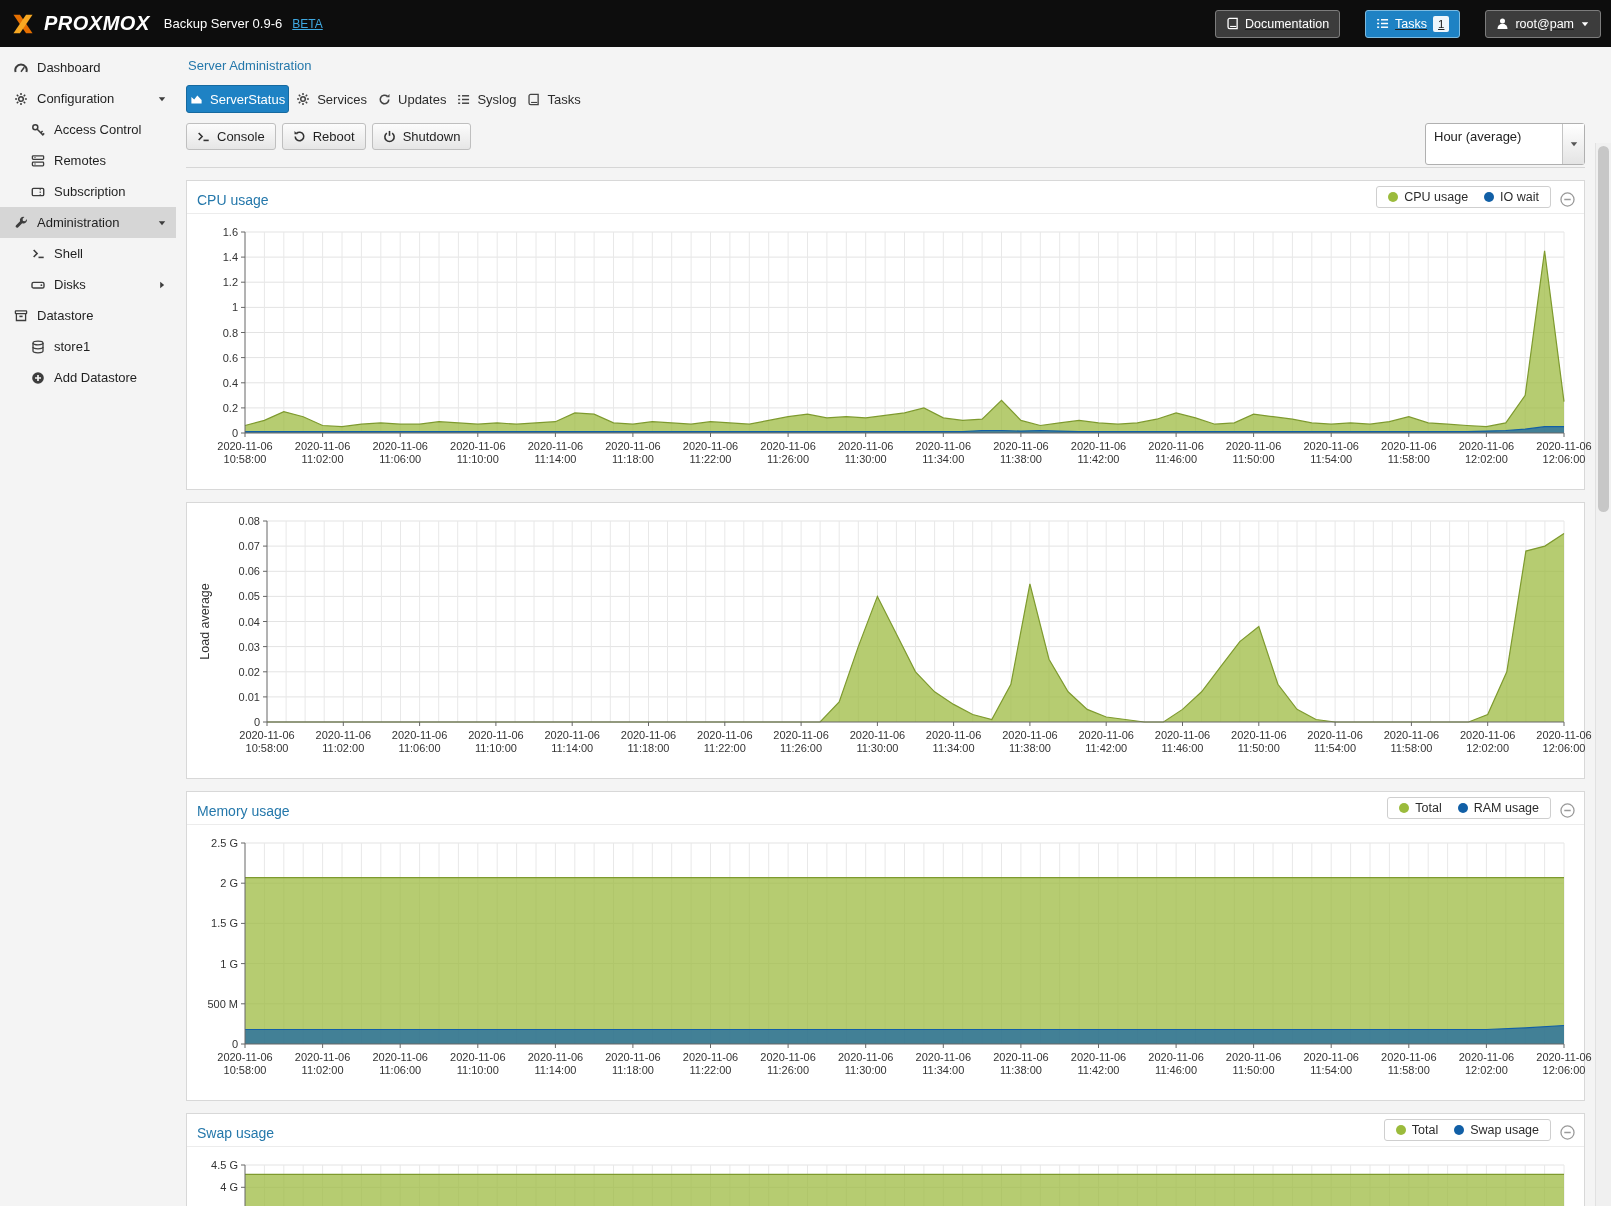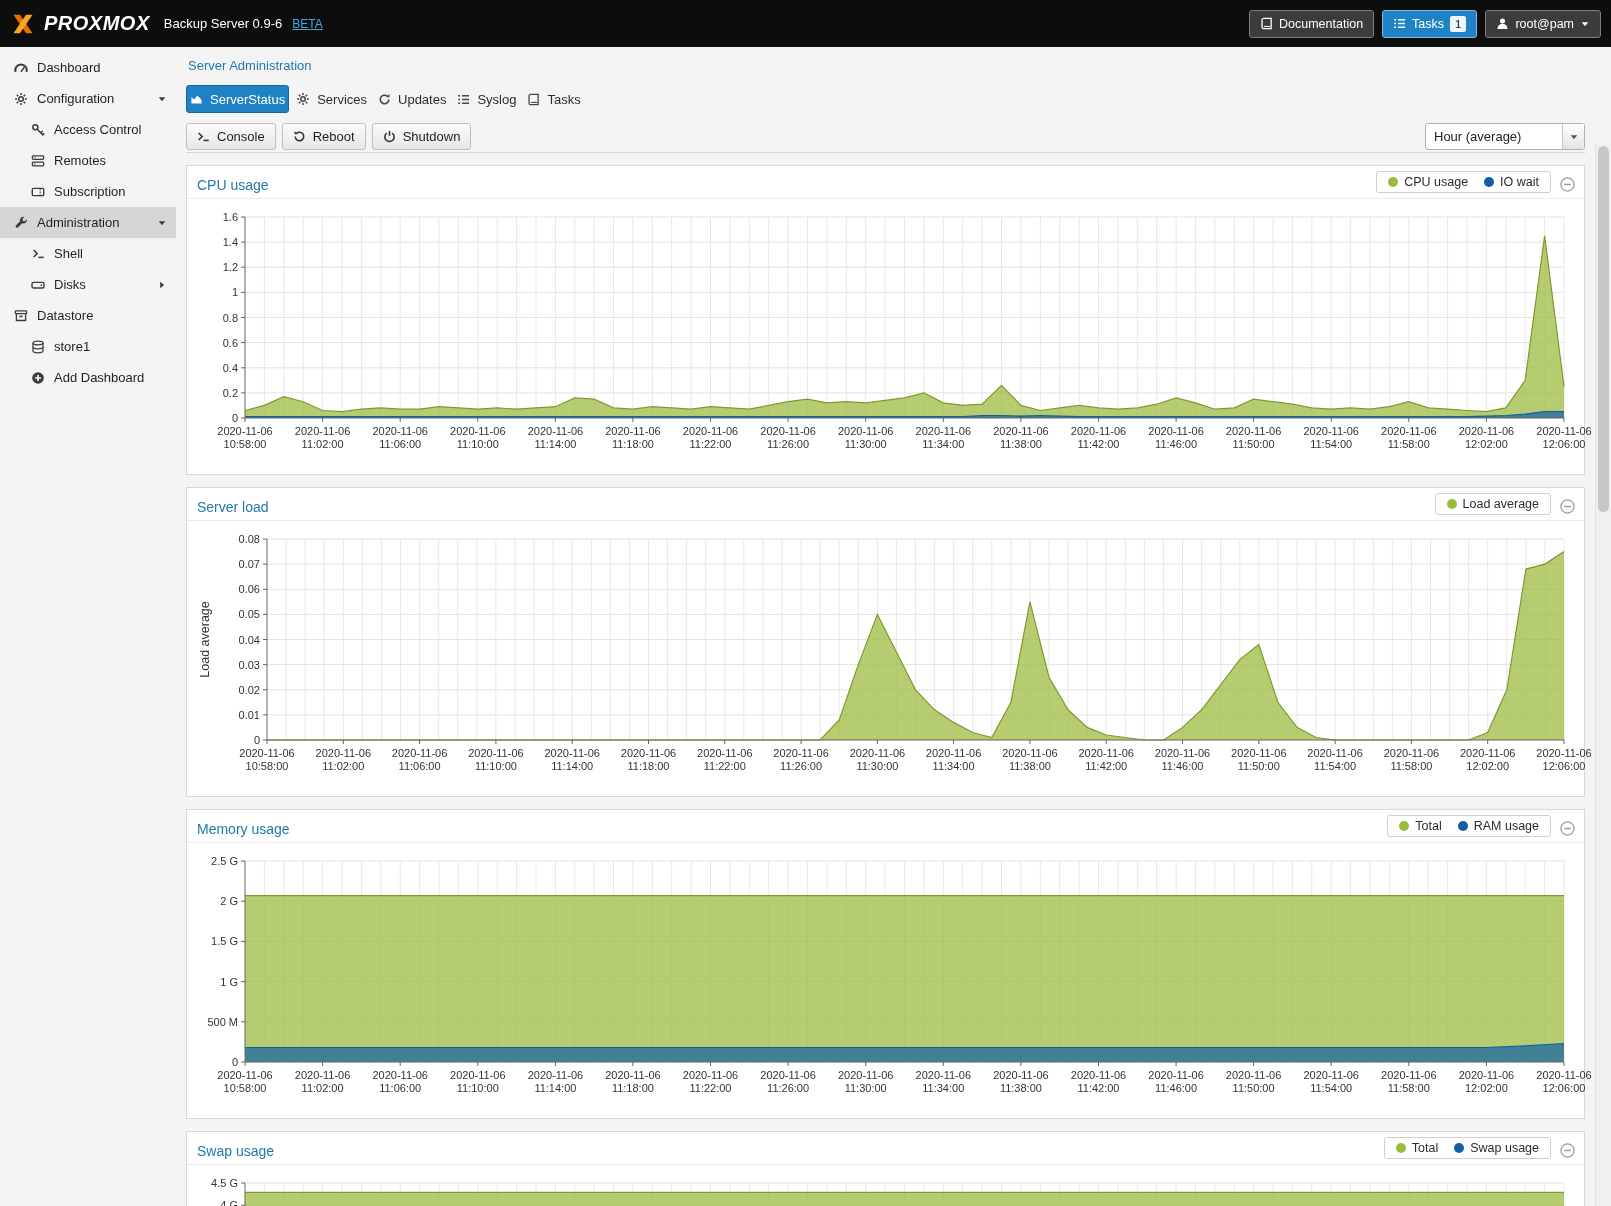--- a/index.html
+++ b/index.html
@@ -5,21 +5,21 @@
   * { box-sizing: border-box; }
   html, body { margin:0; padding:0; width:1611px; height:1206px; overflow:hidden;
     font-family:"Liberation Sans", sans-serif; font-size:13px; background:#f4f4f4; color:#222; }
 
   
   .topbar { height:47px; background:#0d0d0d; display:flex; align-items:center; padding:8px 10px; gap:6px; }
   .logo { display:inline-flex; margin-right:2px; }
   .brand-text { color:#fff; font-weight:bold; font-style:italic; font-size:20px; letter-spacing:.5px; margin-right:8px; }
   .product { color:#fff; font-size:13px; }
   .beta { color:#3fa8e0; font-size:12px; text-decoration:underline; cursor:pointer; margin-left:4px; }
-  .header-actions { margin-left:auto; display:flex; gap:8px; align-items:center; }
+  .header-actions { margin-left:auto; display:flex; gap:25px; align-items:center;text-decoration:underline; }
   .hbtn { display:inline-flex; align-items:center; gap:6px; font-size:12.5px; height:28px;
           padding:0 10px; border-radius:3px; cursor:pointer; font-family:inherit; }
   .hbtn.dark { background:#3c3c3c; border:1px solid #7c7c7c; color:#fff; }
   .hbtn.blue { background:#1e82c4; border:1px solid #7dbbe0; color:#fff; }
   .badge { background:#eef6fb; color:#1a1a1a; border-radius:2px; padding:0 5px; font-size:11.5px; line-height:16px; }
   .icon { display:inline-flex; align-items:center; justify-content:center; }
   .icon svg { display:block; }
 
   
   .layout { display:flex; height:1159px; }
@@ -41,21 +41,21 @@
   .tab .icon { color:#444; }
   .tab.active { background:#1e82c4; border-color:#16699f; color:#fff; }
   .tab.active .icon { color:#fff; }
   .toolbar { display:flex; gap:12px; align-items:flex-start; padding-bottom:2px; border-bottom:1px solid #d6d6d6; }
   .tbtns { display:flex; gap:6px; }
   .tbtn { display:inline-flex; gap:7px; align-items:center; background:linear-gradient(#fcfcfc,#e6e6e6);
           border:1px solid #bfbfbf; border-radius:3px; padding:0 10px; height:27px; font-size:13px; color:#1f1f1f;
           cursor:pointer; font-family:inherit; }
   .tbtn .icon { color:#333; }
   .combo { margin-left:auto; width:160px; background:#fff; border:1px solid #b0b0b0; border-radius:3px;
-           display:flex; align-items:stretch; font-size:13px; height:27px; cursor:pointer; }
+           display:flex; align-items:stretch; font-size:13px; height:42px; cursor:pointer; }
   .combo-text { padding:5px 8px; flex:1; white-space:nowrap; overflow:hidden; }
   .combo-trigger { width:22px; border-left:1px solid #c4c4c4; background:linear-gradient(#fff,#e4e4e4);
                    display:flex; align-items:center; justify-content:center; color:#555; }
 
   
   .panels { display:flex; flex-direction:column; gap:12px; padding-top:12px; }
   .panel { background:#fff; border:1px solid #d8d8d8; }
   .panel-hd { display:flex; align-items:flex-end; padding:5px 8px 5px 10px; border-bottom:1px solid #ececec; }
   .panel-title { color:#2578ab; font-size:14px; }
   .legend { margin-left:auto; display:flex; gap:16px; border:1px solid #cfcfcf; border-radius:3px;
@@ -249,21 +249,21 @@
           </span>
           <span class="side-label">store1</span>
         </div>
         <div class="side-item level1">
           <span class="icon ">
             <svg viewBox="0 0 14 14" width="14" height="14">
               <circle cx="7" cy="7" r="5.8" fill="currentColor"></circle>
               <path d="M7 4v6M4 7h6" stroke="#f4f4f4" stroke-width="1.7"></path>
             </svg>
           </span>
-          <span class="side-label">Add Dashboard</span>
+          <span class="side-label">Add Datastore</span>
         </div>
       </nav>
 
     <main class="content">
       <h2 class="page-title">Server Administration</h2>
       <div class="tabs" id="tabs">
           <button class="tab active">
             <span class="icon ">
               <svg viewBox="0 0 14 14" width="13" height="13">
                 <path d="M1.5 11.3V4.2l3 2.9 3.4-4.4 4.6 4.9v3.7z" fill="currentColor"></path>
@@ -531,35 +531,20 @@
                 <text x="1213.8" y="241" text-anchor="middle">11:58:00</text>
                 <line x1="1291.4" y1="211" x2="1291.4" y2="215" stroke="#666"></line>
                 <text x="1291.4" y="228" text-anchor="middle">2020-11-06</text>
                 <text x="1291.4" y="241" text-anchor="middle">12:02:00</text>
                 <line x1="1369.0" y1="211" x2="1369.0" y2="215" stroke="#666"></line>
                 <text x="1369.0" y="228" text-anchor="middle">2020-11-06</text>
                 <text x="1369.0" y="241" text-anchor="middle">12:06:00</text>
               </svg></div>
           </section>
           <section class="panel">
-            <header class="panel-hd">
-              <span class="panel-title">Server load</span>
-              <span class="legend">
-                <span class="legend-item">
-                  <i class="dot" style="background:#9bbb3c"></i>
-                  <span>Load average</span>
-                </span>
-              </span>
-              <span class="tool">
-                <svg viewBox="0 0 14 14" width="15" height="15">
-                  <circle cx="7" cy="7" r="6.1" fill="none" stroke="currentColor" stroke-width="1.2"></circle>
-                  <line x1="4" y1="7" x2="10" y2="7" stroke="currentColor" stroke-width="1.4"></line>
-                </svg>
-              </span>
-            </header>
             <div class="panel-bd"><svg width="1397" height="256" font-family="Liberation Sans, DejaVu Sans, sans-serif" font-size="11" fill="#333">
                 <line x1="72" y1="185.9" x2="1369" y2="185.9" stroke="#e3e3e3"></line>
                 <line x1="72" y1="160.8" x2="1369" y2="160.8" stroke="#e3e3e3"></line>
                 <line x1="72" y1="135.6" x2="1369" y2="135.6" stroke="#e3e3e3"></line>
                 <line x1="72" y1="110.5" x2="1369" y2="110.5" stroke="#e3e3e3"></line>
                 <line x1="72" y1="85.4" x2="1369" y2="85.4" stroke="#e3e3e3"></line>
                 <line x1="72" y1="60.3" x2="1369" y2="60.3" stroke="#e3e3e3"></line>
                 <line x1="72" y1="35.1" x2="1369" y2="35.1" stroke="#e3e3e3"></line>
                 <line x1="72" y1="10.0" x2="1369" y2="10.0" stroke="#e3e3e3"></line>
                 <line x1="91.1" y1="10" x2="91.1" y2="211" stroke="#e8e8e8"></line>

